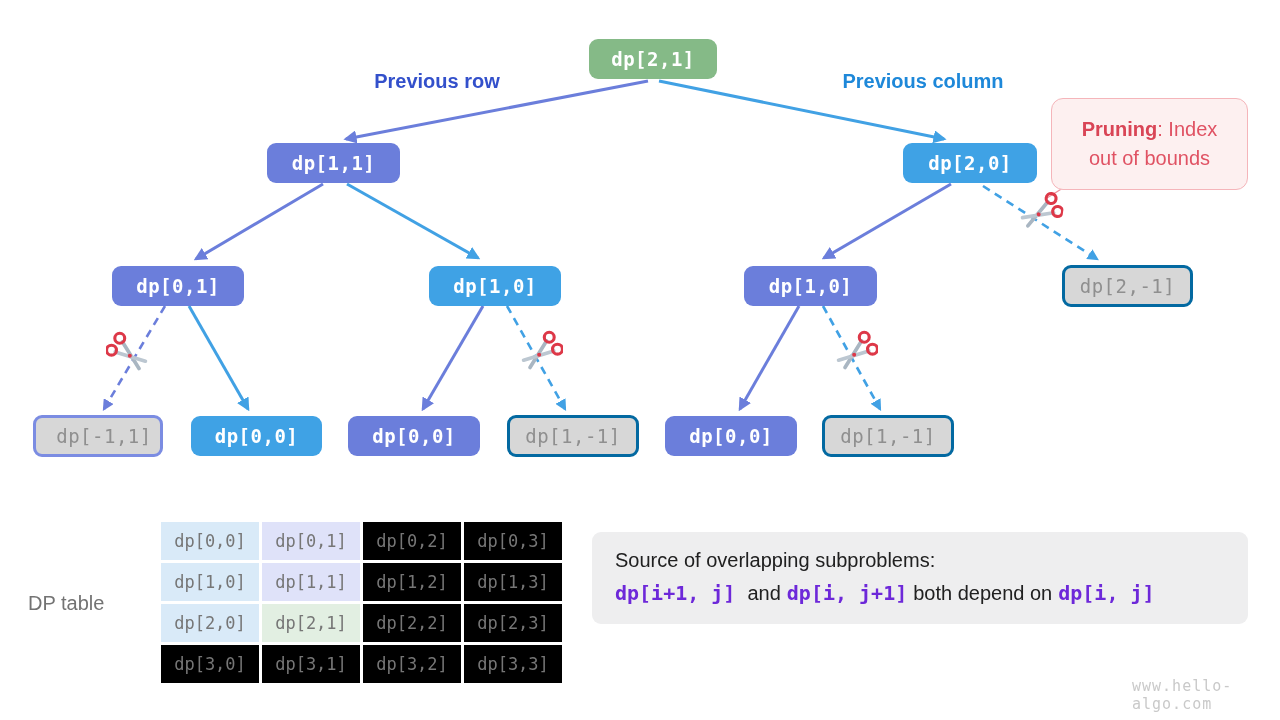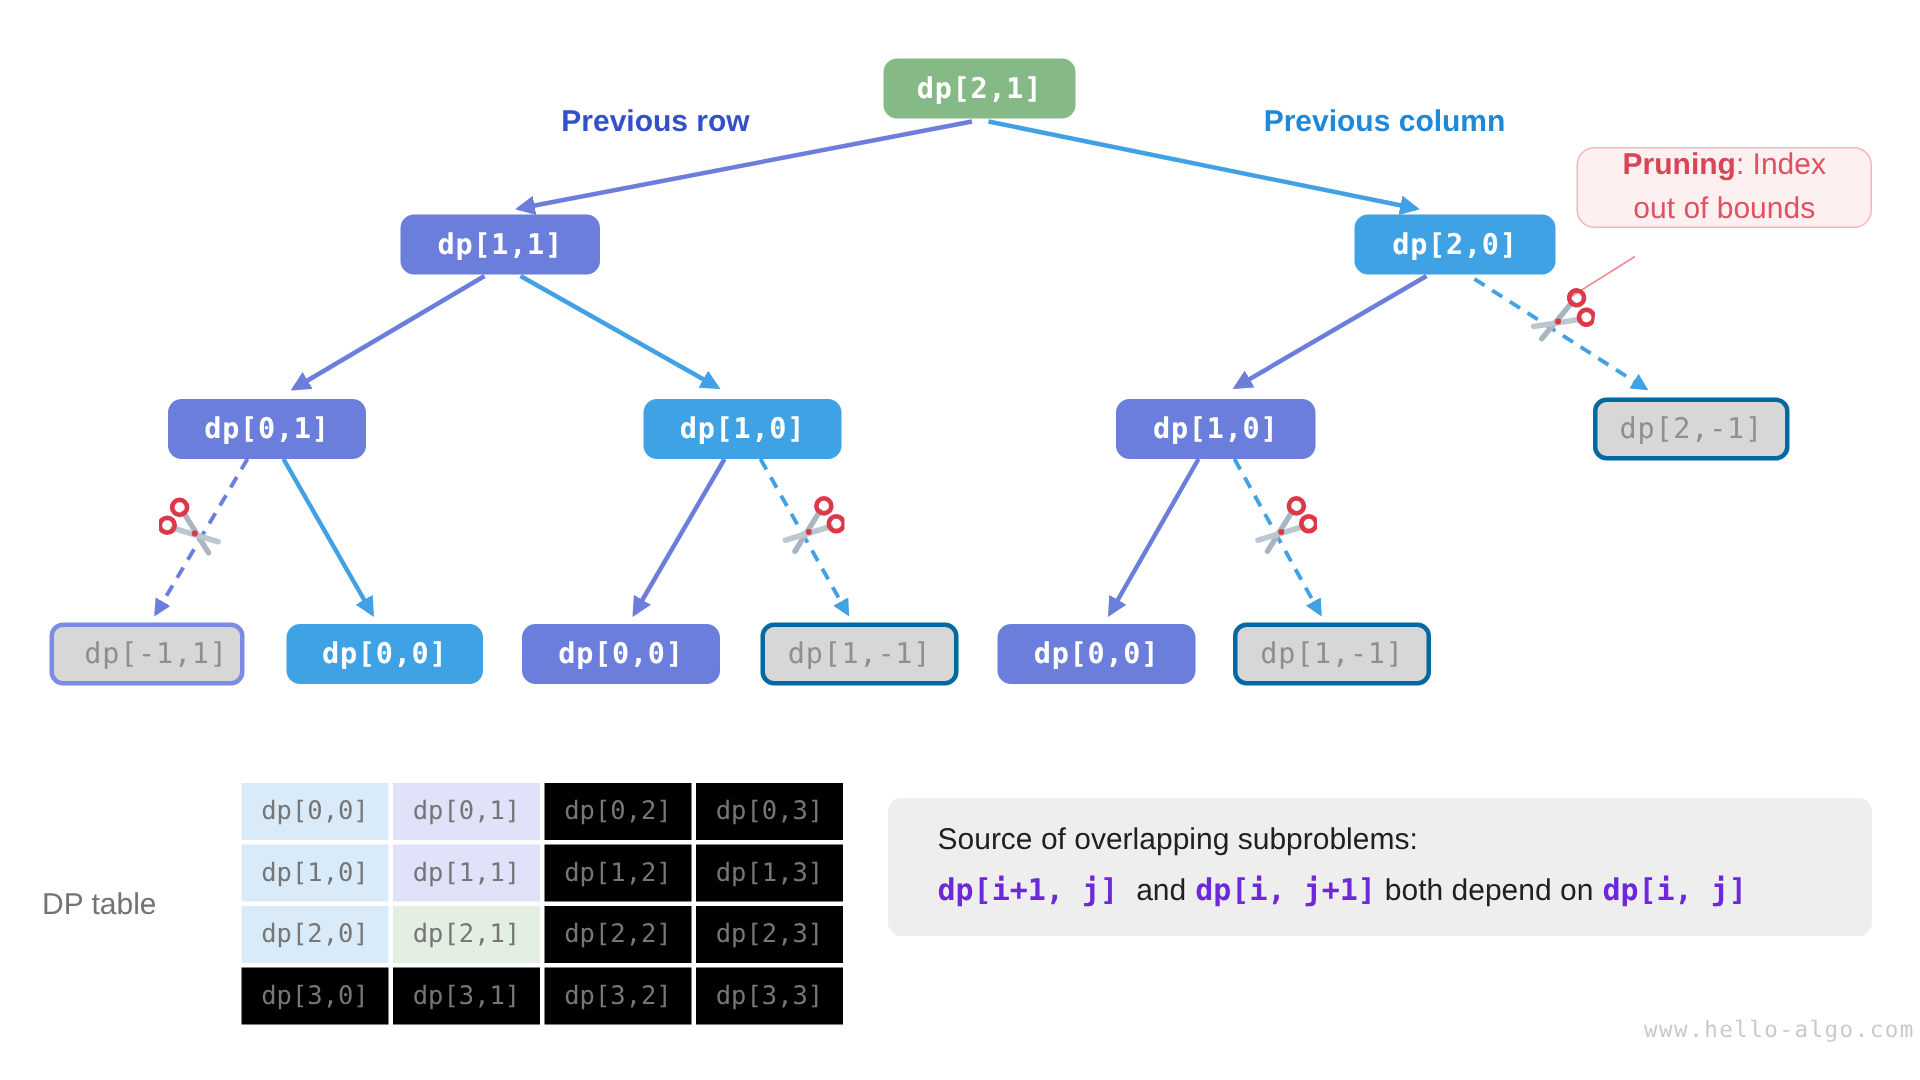--- a/index.html
+++ b/index.html
@@ -20,50 +20,50 @@
   .pruned   { background:#d7d7d7; color:#8f8f8f; font-weight:normal; height:42px; }
   .pb-blue   { border:3px solid #0369a1; }
   .pb-purple { border:3px solid #7b8ce2;padding-left:12px; }
 
   
   .edge-label { position:absolute; font-weight:bold; font-size:20px; text-align:center; }
   .lbl-row { color:#3350cb; }
   .lbl-col { color:#1e88d9; }
 
   
-  .callout { position:absolute; left:1051px; top:98px; width:197px; height:54px;
+  .callout { position:absolute; left:1051px; top:98px; width:197px; height:92px;
              background:#fdf0f0; border:1.5px solid #f5b5ba; border-radius:12px;
              color:#e05263; font-size:20px; line-height:1.45; text-align:center;
              display:flex; flex-direction:column; justify-content:center; }
   .callout b { color:#d94556; }
 
   .scissors { position:absolute; width:44px; height:44px; }
 
   
   .dp-label { position:absolute; left:28px; top:592px; font-size:20px; color:#737373; }
   .dp-table { position:absolute; left:161px; top:522px; display:grid;
               grid-template-columns:repeat(4, 98px); grid-auto-rows:38px; gap:3px; }
   .cell { display:flex; align-items:center; justify-content:center;
           font-family:"DejaVu Sans Mono", monospace; font-size:17px; color:#767676; }
   .c-gray     { background:#000000; }
   .c-blue     { background:#d9eaf8; }
   .c-lavender { background:#dfe2f9; }
   .c-green    { background:#e2efe2; }
 
   
   .note { position:absolute; left:592px; top:532px; width:656px; height:92px;
-          background:#eeeeef; border-radius:9px; padding:17px 33px;
+          background:#eeeeef; border-radius:9px; padding:17px 23px;
           font-size:20px; color:#202020; }
   .note .code { font-family:"DejaVu Sans Mono", monospace; font-weight:bold;
                 color:#6d28d9; }
   .note .l2 { margin-top:9px; }
   .note .conj { margin:0 6px 0 12px; }
   .note .mid  { margin:0 6px; }
 
-  .watermark { position:absolute; left:1096px; top:677px;
+  .watermark { position:absolute; left:1132px; top:677px;
                font-family:"DejaVu Sans Mono", monospace; font-size:15px;
                color:#c9c9c9; letter-spacing:1px; }
 </style>
 </head>
 <body>
 
 <div class="stage">
 
   <svg class="edges">
     <defs>

